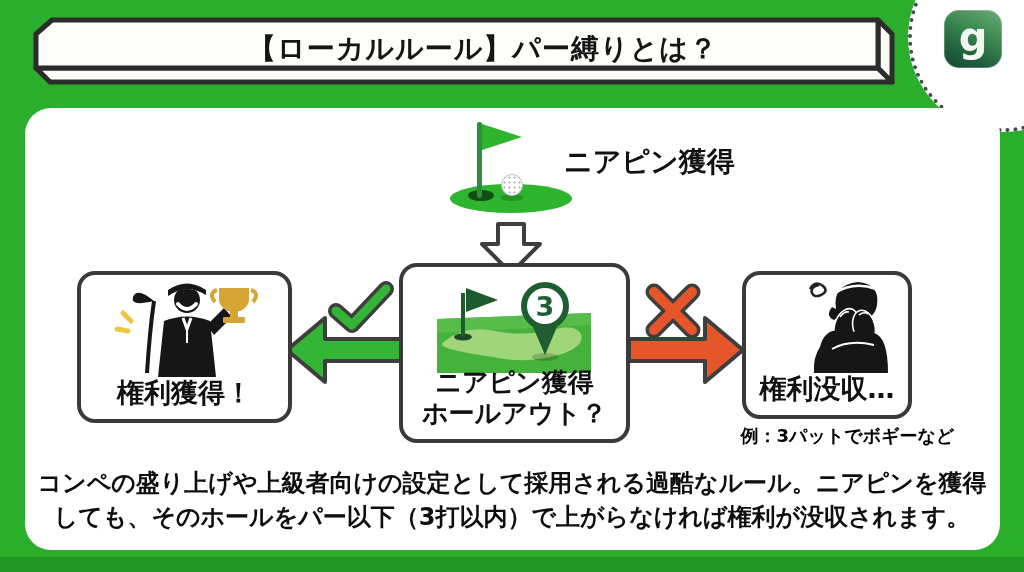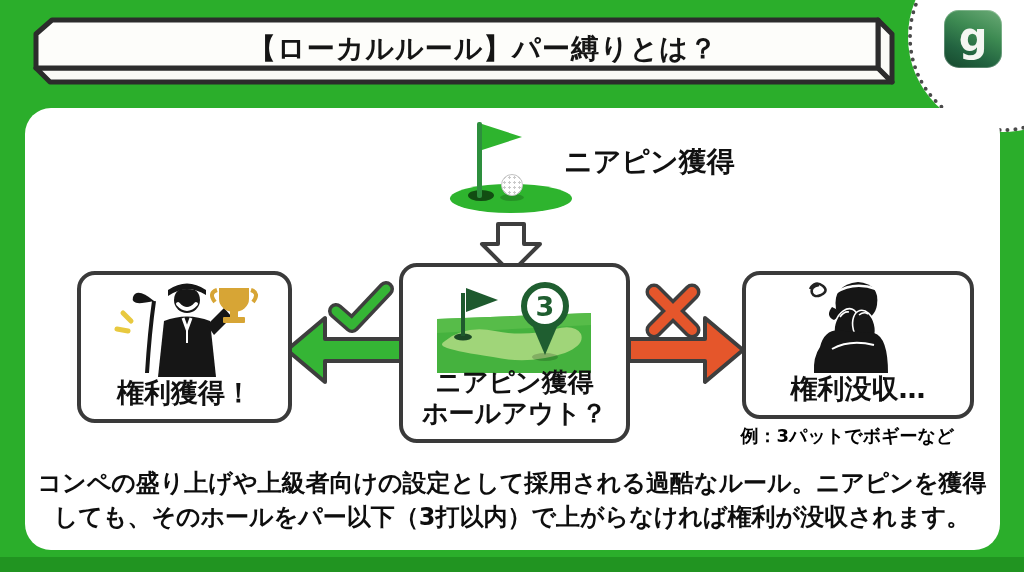--- a/index.html
+++ b/index.html
@@ -51,21 +51,21 @@
     background:#ffffff; border:1px solid #c2c2c2;
     background-image:radial-gradient(#c9c9c9 1px, transparent 1.3px); background-size:5px 5px; }
   .trigger-label { left:524px; top:143px; font-size:28px; font-weight:900; white-space:nowrap;margin-left:40px; }
 
   .down-arrow { left:477px; top:221px; width:68px; height:56px; }
 
   
   .flow-box { background:#fff; border:4px solid #3A3A3A; border-radius:18px; z-index:2; }
   .box-left  { left:77px;  top:271px; width:215px; height:152px; }
   .box-mid   { left:399px; top:263px; width:231px; height:180px; }
-  .box-right { left:742px; top:271px; width:232px; height:148px; }
+  .box-right { left:742px; top:271px; width:170px; height:148px; }
   .box-label {
     position:absolute; left:0; right:0; bottom:8px; text-align:center;
     font-size:27px; font-weight:900; white-space:nowrap; color:#111;
   }
   .mid-question {
     position:absolute; left:0; right:0; bottom:10px; text-align:center;
     font-size:26px; font-weight:900; line-height:31px; color:#111;
   }
   .box-icon-svg { position:absolute; }
   .golfer-svg { left:26px; top:4px; width:162px; height:102px; }

